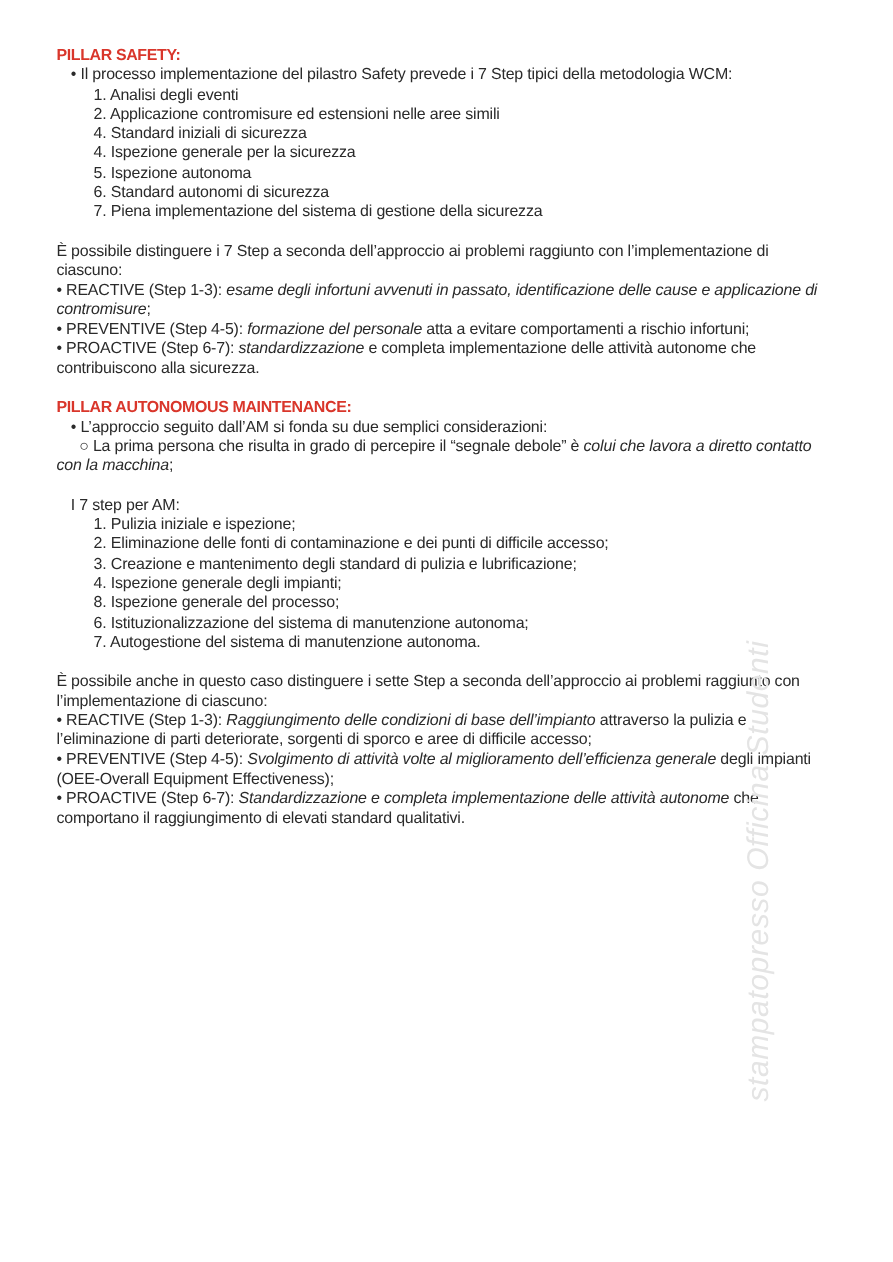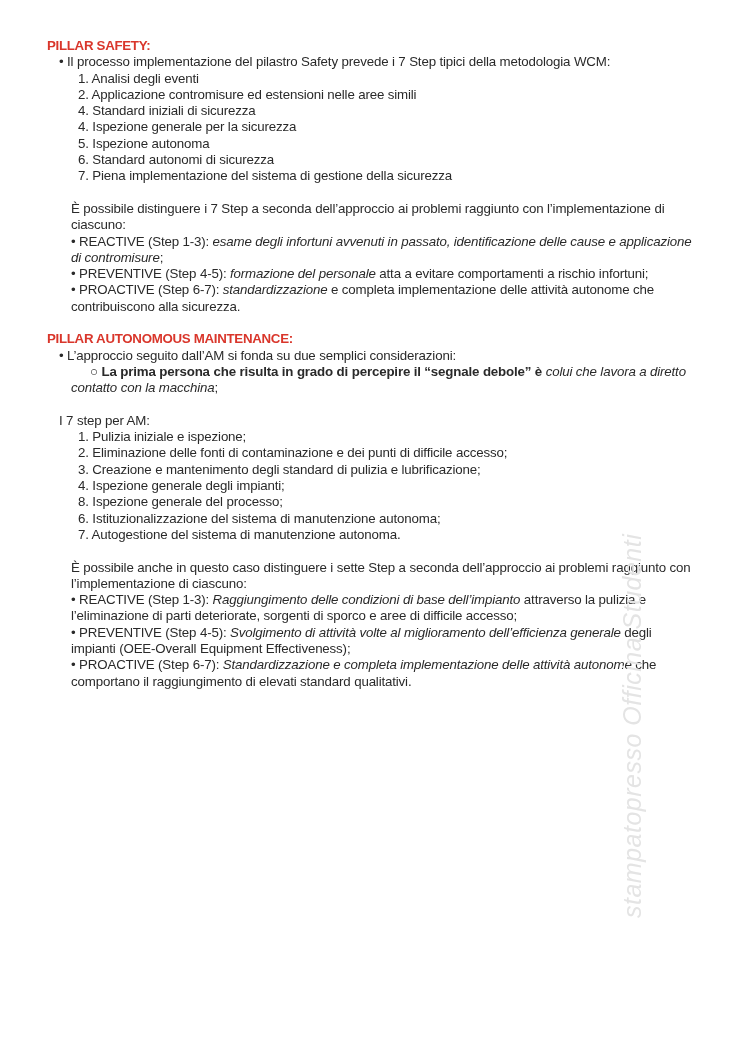--- a/index.html
+++ b/index.html
@@ -1,23 +1,23 @@
 <!DOCTYPE html>
 <html><head>
   <meta charset="utf-8">
   <style>
     html, body { margin: 0; padding: 0; background: #ffffff; }
     body { width: 744px; height: 1052px; position: relative; overflow: hidden;
       font-family: "Liberation Sans", sans-serif; color: #2a2a2a; }
     .page { position: absolute; left: 47px; top: 38px; width: 650px; font-size: 13.3px; line-height: 16.3px; letter-spacing: -0.15px; }
     .heading { color: #d9362b; font-weight: bold; letter-spacing: -0.3px; }
     .line { white-space: nowrap; margin-left: 12px; }
-    .wrap { white-space: normal; margin-left: 24px; }
+    .wrap { white-space: normal; }
     .indent { padding-left: 19px; }
-    .sub { padding-left: 19px; font-weight: bold; }
+    .sub { padding-left: 19px; }
     .gap { height: 16.3px; }
     i { font-style: italic; }
     .watermark { position: absolute; left: 618px; top: 918px; transform-origin: 0 0; transform: rotate(-90deg);
       font-size: 25px; font-style: italic; color: #e4e4e4; white-space: nowrap; letter-spacing: 0.5px; }
   </style>
 </head>
 <body>
 
 <div class="page">
 

